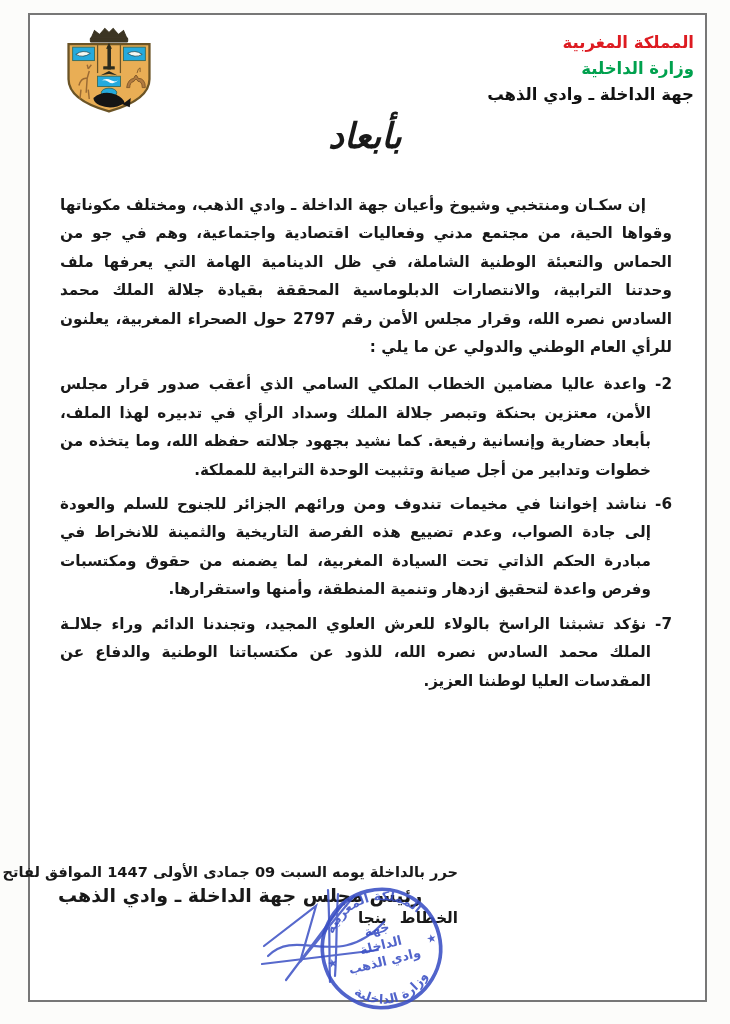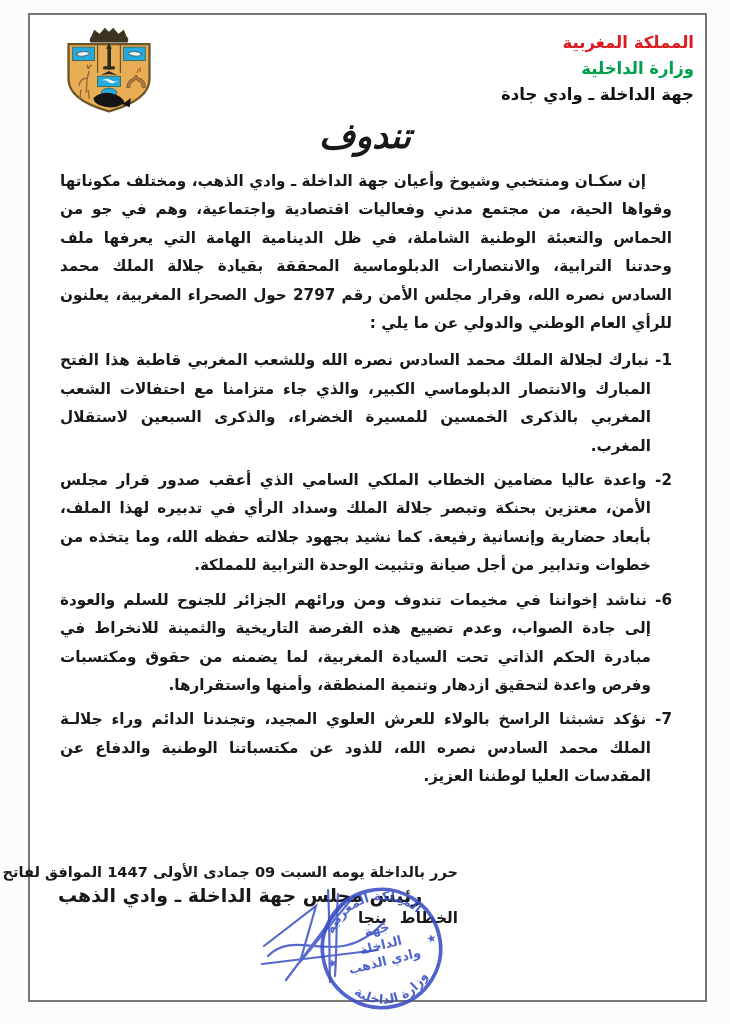--- a/index.html
+++ b/index.html
@@ -23,21 +23,21 @@
   .doc-title {
     position:absolute; left:0; top:116px; width:730px; text-align:center;
     font-size:35px; font-weight:bold; font-style:italic;
     letter-spacing:1px;
   }
   .content {
     position:absolute; left:60px; top:167px; width:612px;
     direction:rtl; text-align:justify;
     font-size:15.2px; font-weight:bold; line-height:28.4px;
   }
-  .intro { text-indent:26px; margin-bottom:9px; }
+  .intro { text-indent:26px; margin-bottom:9px;margin-top:24px; }
   .item { padding-right:21px; text-indent:-21px; margin-bottom:6px; }
   .item .num { display:inline; }
   .footer-block {
     position:absolute; left:58px; top:863px; width:400px;
     direction:rtl; font-weight:bold;
   }
   .date-line { font-size:14.6px; text-align:center; white-space:nowrap; }
   .sig-title { font-size:19px; text-align:left; margin-top:4px; }
   .sig-name  { font-size:15.2px; text-align:right; margin-top:3px; word-spacing:8px; }
   .stamp { position:absolute; left:303px; top:870px; z-index:3; }
@@ -86,29 +86,28 @@
       <path d="M80,46 q1,-5 3,-5 l0,4" fill="none"></path>
     </g>
 
     <path d="M38,70 q10,-8 22,-3 q7,3 8,8 q-12,7 -24,2 q-6,-3 -6,-7 Z M66,76 l8,-6 l-1,9 Z" fill="#151515"></path>
   </svg>
 </div>
 
 <div class="header-text">
   <div style="color:#dd1b21;">المملكة المغربية</div>
   <div style="color:#00a14e;">وزارة الداخلية</div>
-  <div style="color:#111;">جهة الداخلة ـ وادي جادة</div>
+  <div style="color:#111;">جهة الداخلة ـ وادي الذهب</div>
 </div>
 
-<div class="doc-title">تندوف</div>
+<div class="doc-title">بأبعاد</div>
 
 <div class="content">
   <p class="intro">إن سكـان ومنتخبي وشيوخ وأعيان جهة الداخلة ـ وادي الذهب، ومختلف مكوناتها وقواها الحية، من مجتمع مدني وفعاليات اقتصادية واجتماعية، وهم في جو من الحماس والتعبئة الوطنية الشاملة، في ظل الدينامية الهامة التي يعرفها ملف وحدتنا الترابية، والانتصارات الدبلوماسية المحققة بقيادة جلالة الملك محمد السادس نصره الله، وقرار مجلس الأمن رقم 2797 حول الصحراء المغربية، يعلنون للرأي العام الوطني والدولي عن ما يلي :</p>
 
-  <p class="item"><span class="num">1-</span> <span>نبارك لجلالة الملك محمد السادس نصره الله وللشعب المغربي قاطبة هذا الفتح المبارك والانتصار الدبلوماسي الكبير، والذي جاء متزامنا مع احتفالات الشعب المغربي بالذكرى الخمسين للمسيرة الخضراء، والذكرى السبعين لاستقلال المغرب.</span></p>
   <p class="item"><span class="num">2-</span> <span>واعدة عاليا مضامين الخطاب الملكي السامي الذي أعقب صدور قرار مجلس الأمن، معتزين بحنكة وتبصر جلالة الملك وسداد الرأي في تدبيره لهذا الملف، بأبعاد حضارية وإنسانية رفيعة. كما نشيد بجهود جلالته حفظه الله، وما يتخذه من خطوات وتدابير من أجل صيانة وتثبيت الوحدة الترابية للمملكة.</span></p>
   <p class="item"><span class="num">6-</span> <span>نناشد إخواننا في مخيمات تندوف ومن ورائهم الجزائر للجنوح للسلم والعودة إلى جادة الصواب، وعدم تضييع هذه الفرصة التاريخية والثمينة للانخراط في مبادرة الحكم الذاتي تحت السيادة المغربية، لما يضمنه من حقوق ومكتسبات وفرص واعدة لتحقيق ازدهار وتنمية المنطقة، وأمنها واستقرارها.</span></p>
   <p class="item"><span class="num">7-</span> <span>نؤكد تشبثنا الراسخ بالولاء للعرش العلوي المجيد، وتجندنا الدائم وراء جلالـة الملك محمد السادس نصره الله، للذود عن مكتسباتنا الوطنية والدفاع عن المقدسات العليا لوطننا العزيز.</span></p>
 </div>
 
 <div class="footer-block">
   <div class="date-line">حرر بالداخلة يومه السبت 09 جمادى الأولى 1447 الموافق لفاتح نونبر 2025</div>
   <div class="sig-title">رئيس مجلس جهة الداخلة ـ وادي الذهب</div>
   <div class="sig-name">الخطاط بنجا</div>
 </div>

